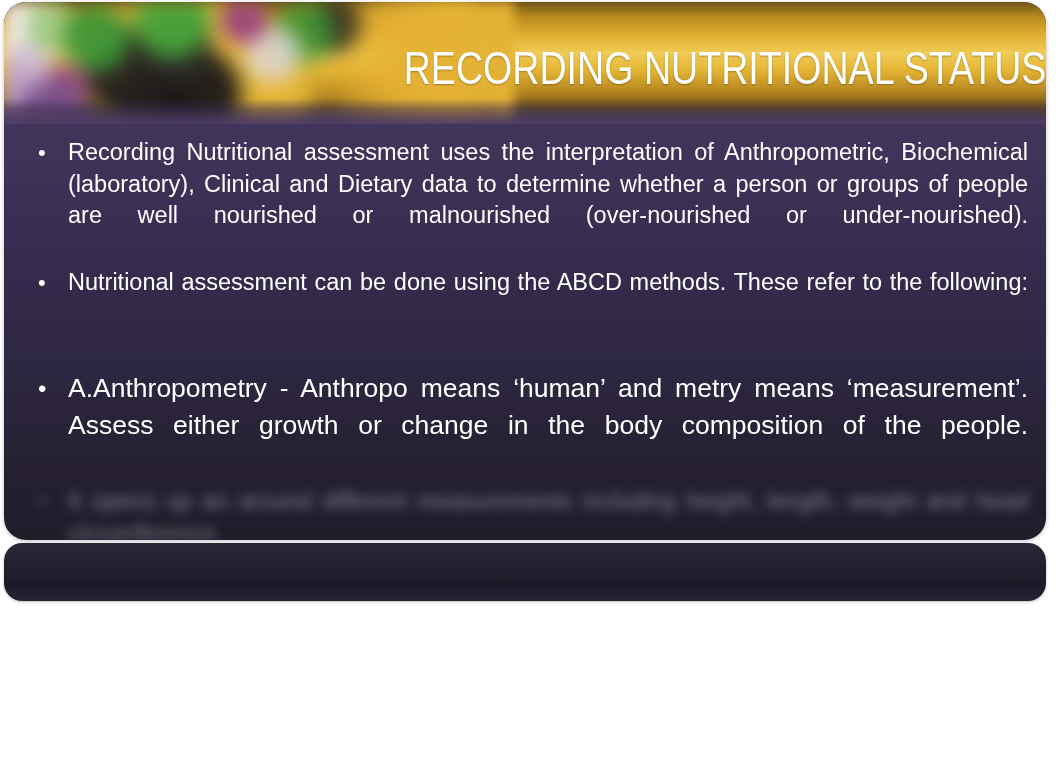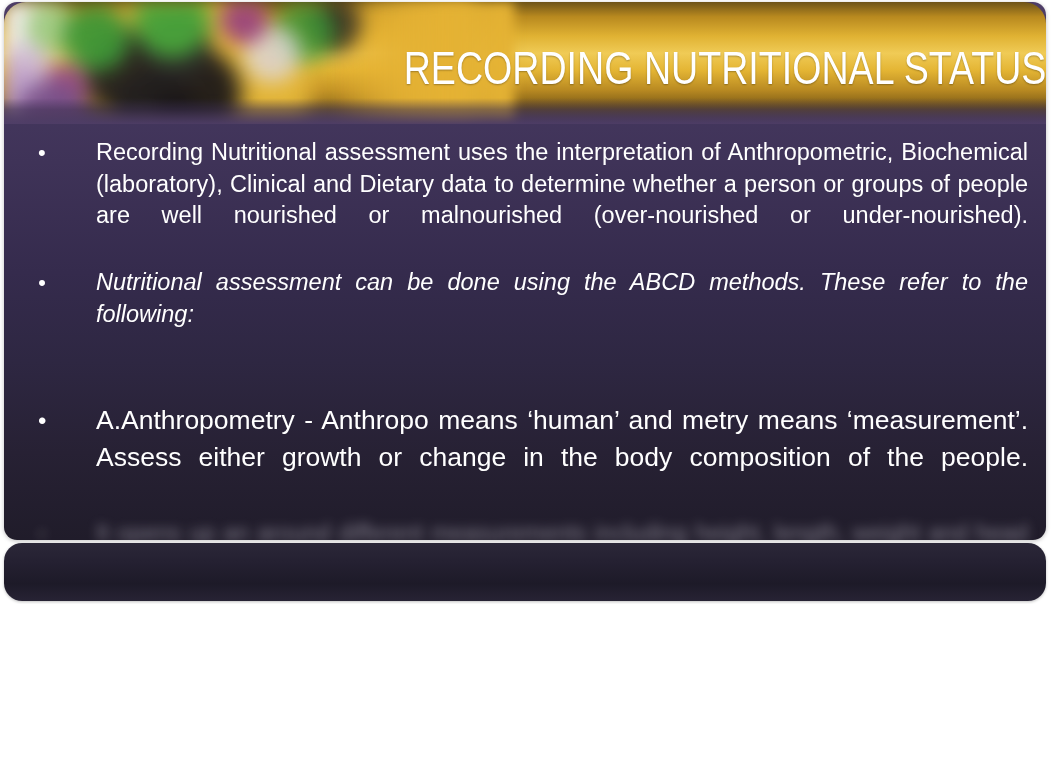--- a/index.html
+++ b/index.html
@@ -23,21 +23,21 @@
     background: #ffffff;
   }
 
   
   .content-panel {
     position: absolute;
     left: 4px;
     top: 2px;
     width: 1042px;
     height: 538px;
-    border-radius: 13px;
+    border-radius: 22px;
     overflow: hidden;
     background:
       linear-gradient(to bottom,
         #4e3d66 0px,
         #473961 60px,
         #3f3358 160px,
         #352b4d 270px,
         #2e2742 360px,
         #272134 450px,
         #201c2a 538px);
@@ -153,21 +153,21 @@
 
   ul.bullets {
     list-style: none;
     margin: 0;
     padding: 0;
   }
 
   li.bullet {
     position: relative;
     color: #ffffff;
-    padding-left: 92px;
+    padding-left: 64px;
     padding-right: 18px;
     text-align: justify;
     text-justify: inter-word;
     font-size: 23.5px;
     line-height: 31.5px;
     margin: 0 0 0 0;
   }
   li.bullet::before {
     content: "\2022";
     position: absolute;
@@ -181,21 +181,21 @@
     display: block;
   }
   
   li.bullet .txt::after {
     content: "";
     display: inline-block;
     width: 100%;
   }
 
   li.b1 { margin-top: 13px; }
-  li.b2 { margin-top: 4px; font-style: italic; }
+  li.b2 { margin-top: 4px; }
 
   li.bullet.large {
     font-size: 26.5px;
     line-height: 37px;
     margin-top: 40px;
   }
   li.bullet.large::before {
     font-size: 24px;
     line-height: 37px;
   }

